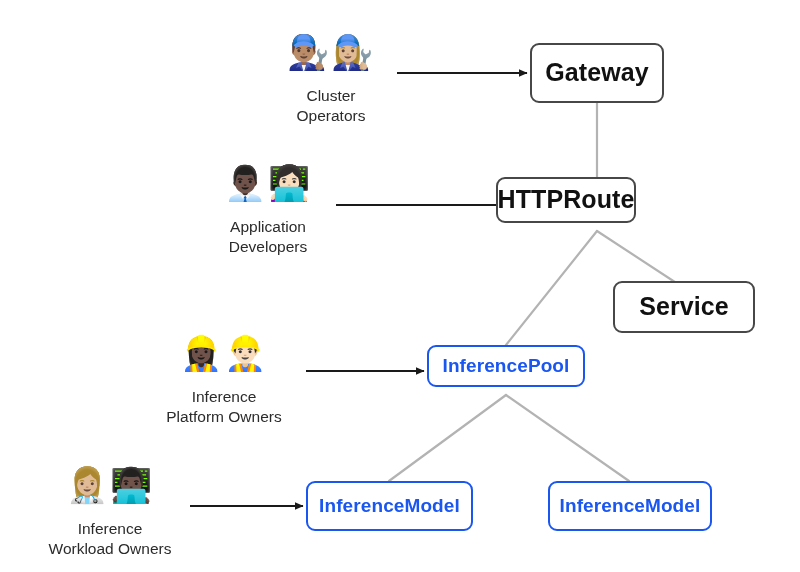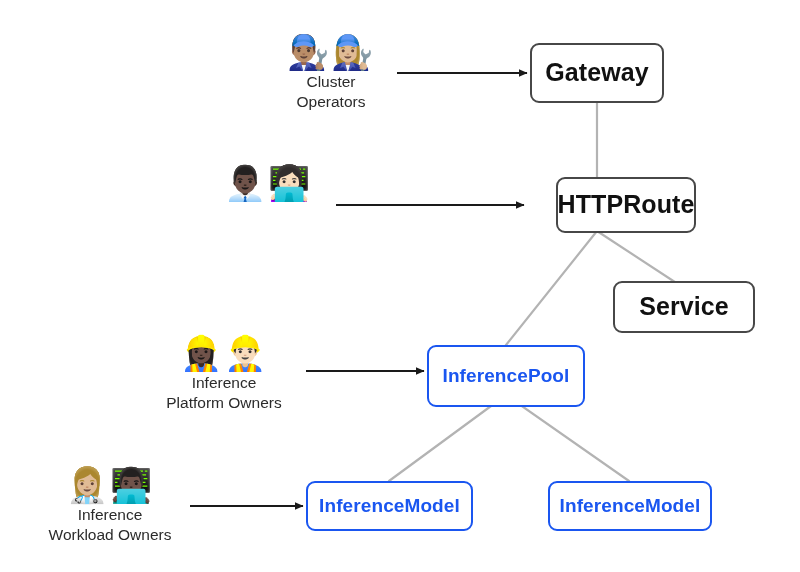--- a/index.html
+++ b/index.html
@@ -60,21 +60,21 @@
     justify-content: flex-start;
   }
   .persona-emojis {
     font-size: 34px;
     line-height: 40px;
     letter-spacing: 1px;
     white-space: nowrap;
     font-family: "DejaVu Sans", sans-serif;
   }
   .persona-label {
-    margin-top: 0;
+    margin-top: 14px;
     font-size: 15.5px;
     color: #2b2b2b;
     line-height: 1.28;
     white-space: pre-line;
     text-align: center;
     font-family: "Liberation Sans", sans-serif;
   }
 </style>
 </head>
 <body>
@@ -99,44 +99,46 @@
         <line x1="336" y1="205" x2="524" y2="205" stroke="#1a1a1a" stroke-width="2.1" marker-end="url(#arrowhead)"></line>
         <line x1="306" y1="371" x2="424" y2="371" stroke="#1a1a1a" stroke-width="2.1" marker-end="url(#arrowhead)"></line>
         <line x1="190" y1="506" x2="303" y2="506" stroke="#1a1a1a" stroke-width="2.1" marker-end="url(#arrowhead)"></line>
       </g>
   </svg>
 
   <div id="nodes-layer">
       <div class="node node-dark" style="left: 530px; top: 43px; width: 134px; height: 60px;">
         <span>Gateway</span>
       </div>
-      <div class="node node-dark" style="left: 556px; top: 177px; width: 140px; height: 56px;">
+      <div class="node node-dark" style="left: 496px; top: 177px; width: 140px; height: 46px;">
         <span>HTTPRoute</span>
       </div>
       <div class="node node-dark" style="left: 613px; top: 281px; width: 142px; height: 52px;">
         <span>Service</span>
       </div>
-      <div class="node node-blue" style="left: 427px; top: 345px; width: 158px; height: 62px;">
+      <div class="node node-blue" style="left: 427px; top: 345px; width: 158px; height: 42px;">
         <span>InferencePool</span>
       </div>
       <div class="node node-blue" style="left: 306px; top: 481px; width: 167px; height: 50px;">
         <span>InferenceModel</span>
       </div>
       <div class="node node-blue" style="left: 548px; top: 481px; width: 164px; height: 50px;">
         <span>InferenceModel</span>
       </div>
     </div>
   <div id="personas-layer">
       <div class="persona" style="left: 271px; top: 32px; width: 120px;">
         <div class="persona-emojis">👨🏽‍🔧👩🏼‍🔧</div>
         <div class="persona-label">Cluster
 Operators</div>
       </div>
       <div class="persona" style="left: 206px; top: 163px; width: 124px;">
         <div class="persona-emojis">👨🏿‍💼👩🏻‍💻</div>
+        <div class="persona-label">Application
+Developers</div>
       </div>
       <div class="persona" style="left: 152px; top: 333px; width: 144px;">
         <div class="persona-emojis">👷🏿‍♀️👷🏻‍♂️</div>
         <div class="persona-label">Inference
 Platform Owners</div>
       </div>
       <div class="persona" style="left: 34px; top: 465px; width: 152px;">
         <div class="persona-emojis">👩🏼‍⚕️👨🏿‍💻</div>
         <div class="persona-label">Inference
 Workload Owners</div>

